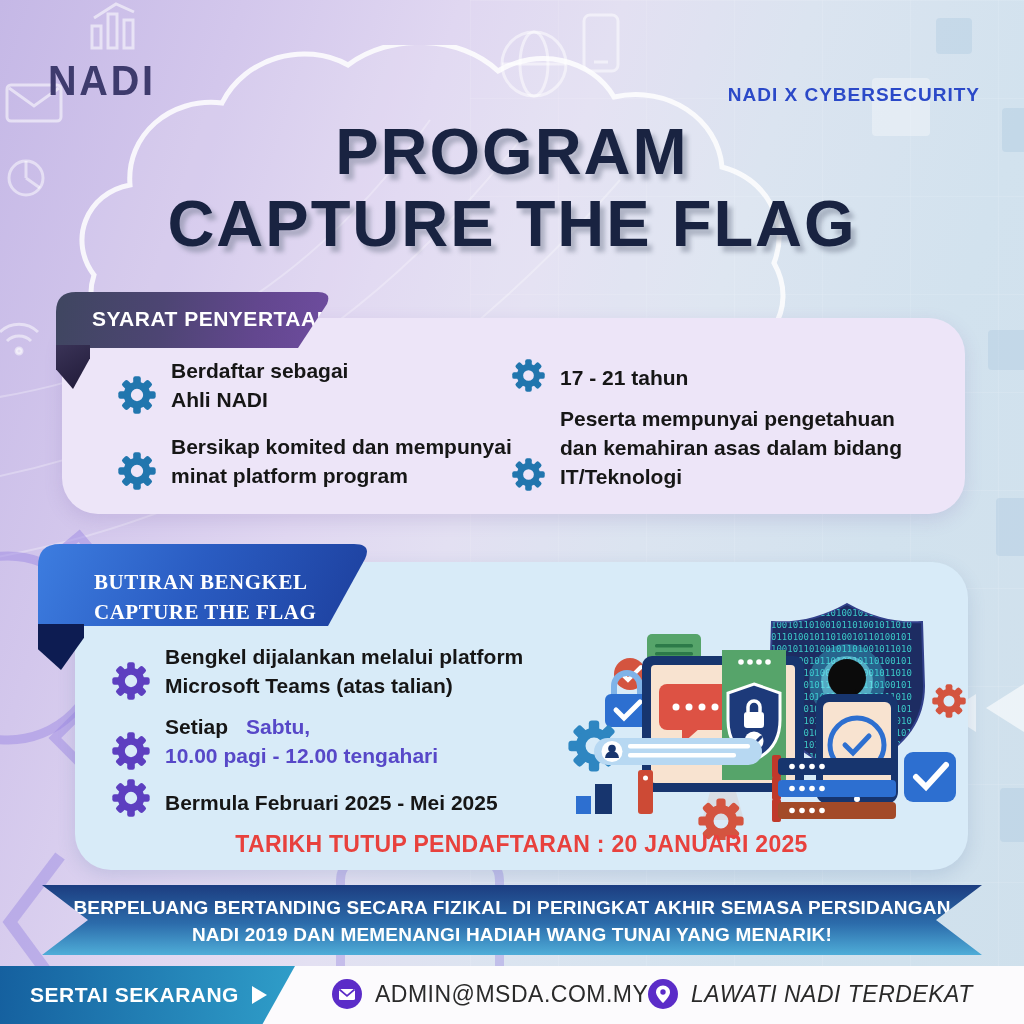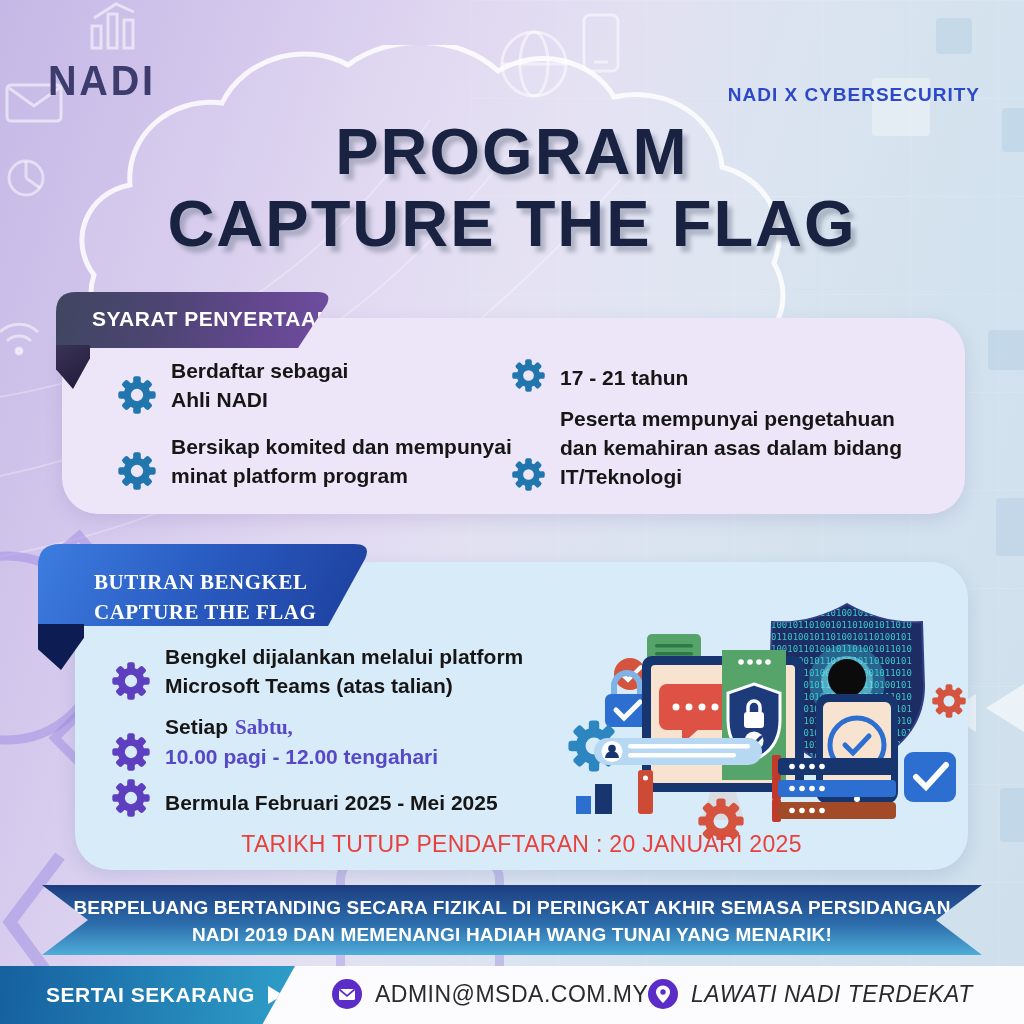--- a/index.html
+++ b/index.html
@@ -35,30 +35,30 @@
   .fold2{position:absolute;left:38px;top:624px;width:46px;height:46px;background:#0d1c52;clip-path:polygon(0 0,100% 0,100% 30%,50% 100%,0 55%);}
   
   .item{position:absolute;display:flex;gap:15px;align-items:flex-end;}
   .gear{flex:0 0 auto;margin-top:1px;}
   .gear.md{width:38px;height:38px;}
   .gear.sm{width:33px;height:33px;}
   .g-blue{color:#2176ae;}
   .g-purple{color:#5d3fc0;}
   .itxt{font-size:21px;font-weight:700;color:#161616;line-height:29px;}
   .purple{color:#5748c8;}
-  .ml{margin-left:7px;font-family:Liberation Serif, serif;}
-  .deadline{position:absolute;left:75px;top:831px;width:893px;text-align:center;font-size:23px;font-weight:400;color:#e8413d;letter-spacing:.3px;}
+  .ml{margin-left:18px;}
+  .deadline{position:absolute;left:75px;top:831px;width:893px;text-align:center;font-size:23px;font-weight:700;color:#e8413d;letter-spacing:.3px;}
   
   .banner{position:absolute;left:42px;top:885px;width:940px;height:70px;color:#fff;text-align:center;font-weight:800;font-size:19px;line-height:27px;padding-top:9px;box-sizing:border-box;letter-spacing:.2px;
     background:linear-gradient(180deg,#1c3d80 0%,#2c6cab 55%,#4fadd8 100%);
     clip-path:polygon(0 0,100% 0,calc(100% - 46px) 50%,100% 100%,0 100%,46px 50%);
     filter:drop-shadow(0 5px 8px rgba(40,60,110,.3));}
   
   .footer-white{position:absolute;left:0;top:966px;width:1024px;height:58px;background:#fcfbfd;}
-  .cta{position:absolute;left:0;top:966px;width:295px;height:58px;background:linear-gradient(95deg,#15609f,#2f9ec9);clip-path:polygon(0 0,100% 0,89% 100%,0 100%);display:flex;align-items:center;gap:12px;padding-left:46px;box-sizing:border-box;color:#fff;font-size:21px;font-weight:800;letter-spacing:.5px;}
+  .cta{position:absolute;left:0;top:966px;width:295px;height:58px;background:linear-gradient(95deg,#15609f,#2f9ec9);clip-path:polygon(0 0,100% 0,89% 100%,0 100%);display:flex;align-items:center;gap:12px;padding-left:30px;box-sizing:border-box;color:#fff;font-size:21px;font-weight:800;letter-spacing:.5px;}
   .contact{position:absolute;top:966px;height:56px;display:flex;align-items:center;gap:13px;font-size:23px;color:#2a2a2a;letter-spacing:.5px;}
   .c-email{left:332px;} .c-loc{left:648px;font-style:italic;}
   .cicon{width:30px;height:30px;}
 </style>
 </head>
 <body>
 
 <svg width="0" height="0" style="position:absolute">
   <defs>
     <symbol id="gear-shape" viewBox="-12 -12 24 24">

